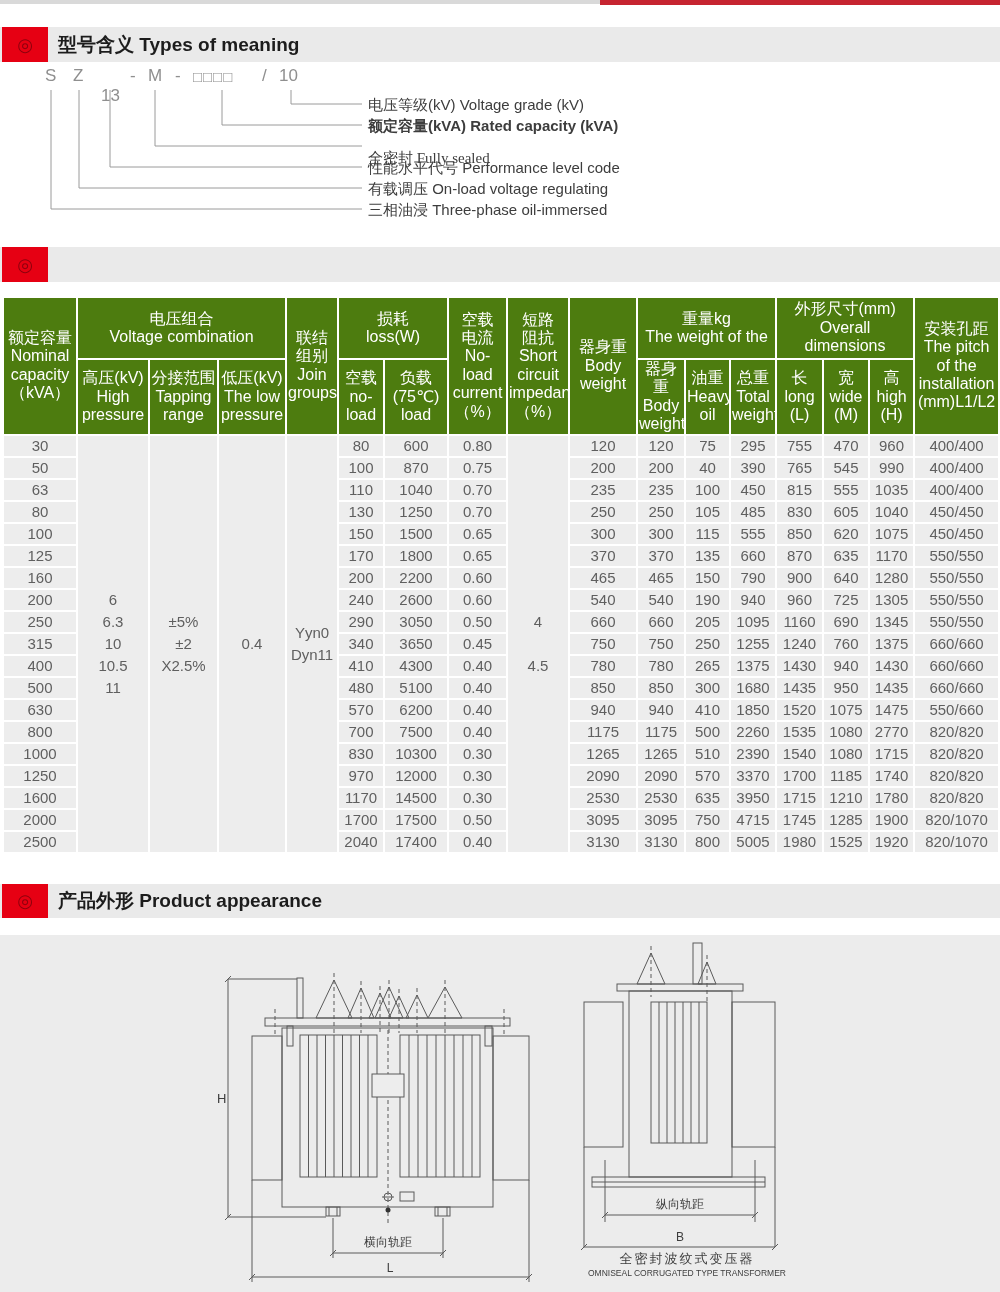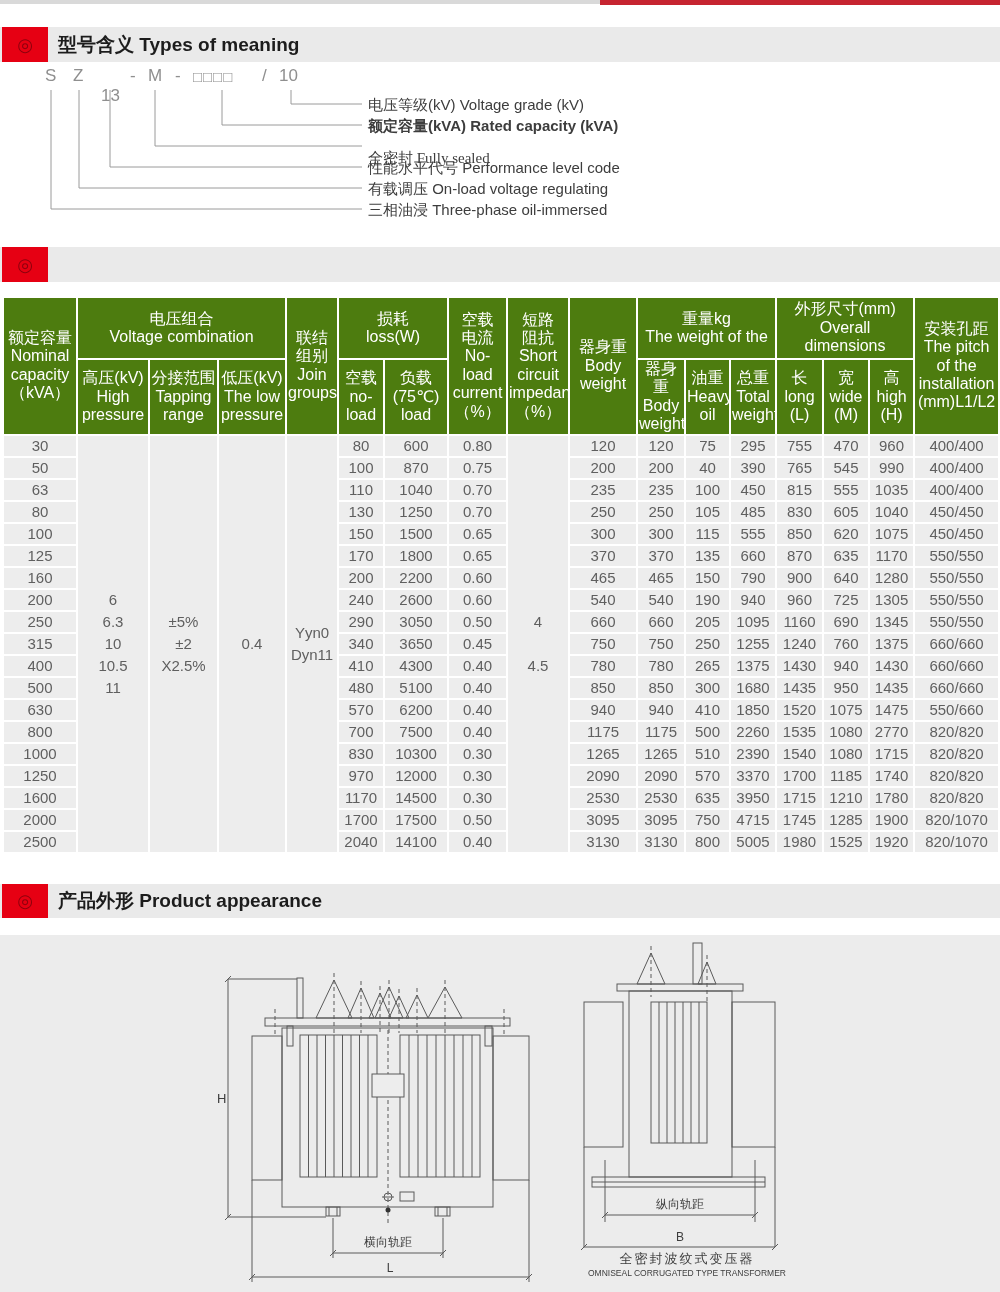--- a/index.html
+++ b/index.html
@@ -440,21 +440,21 @@
           <td>750</td>
           <td>4715</td>
           <td>1745</td>
           <td>1285</td>
           <td>1900</td>
           <td>820/1070</td>
         </tr>
         <tr class="data">
           <td>2500</td>
           <td>2040</td>
-          <td>14100</td>
+          <td>17400</td>
           <td>0.40</td>
           <td>3130</td>
           <td>3130</td>
           <td>800</td>
           <td>5005</td>
           <td>1980</td>
           <td>1525</td>
           <td>1920</td>
           <td>820/1070</td>
         </tr>

